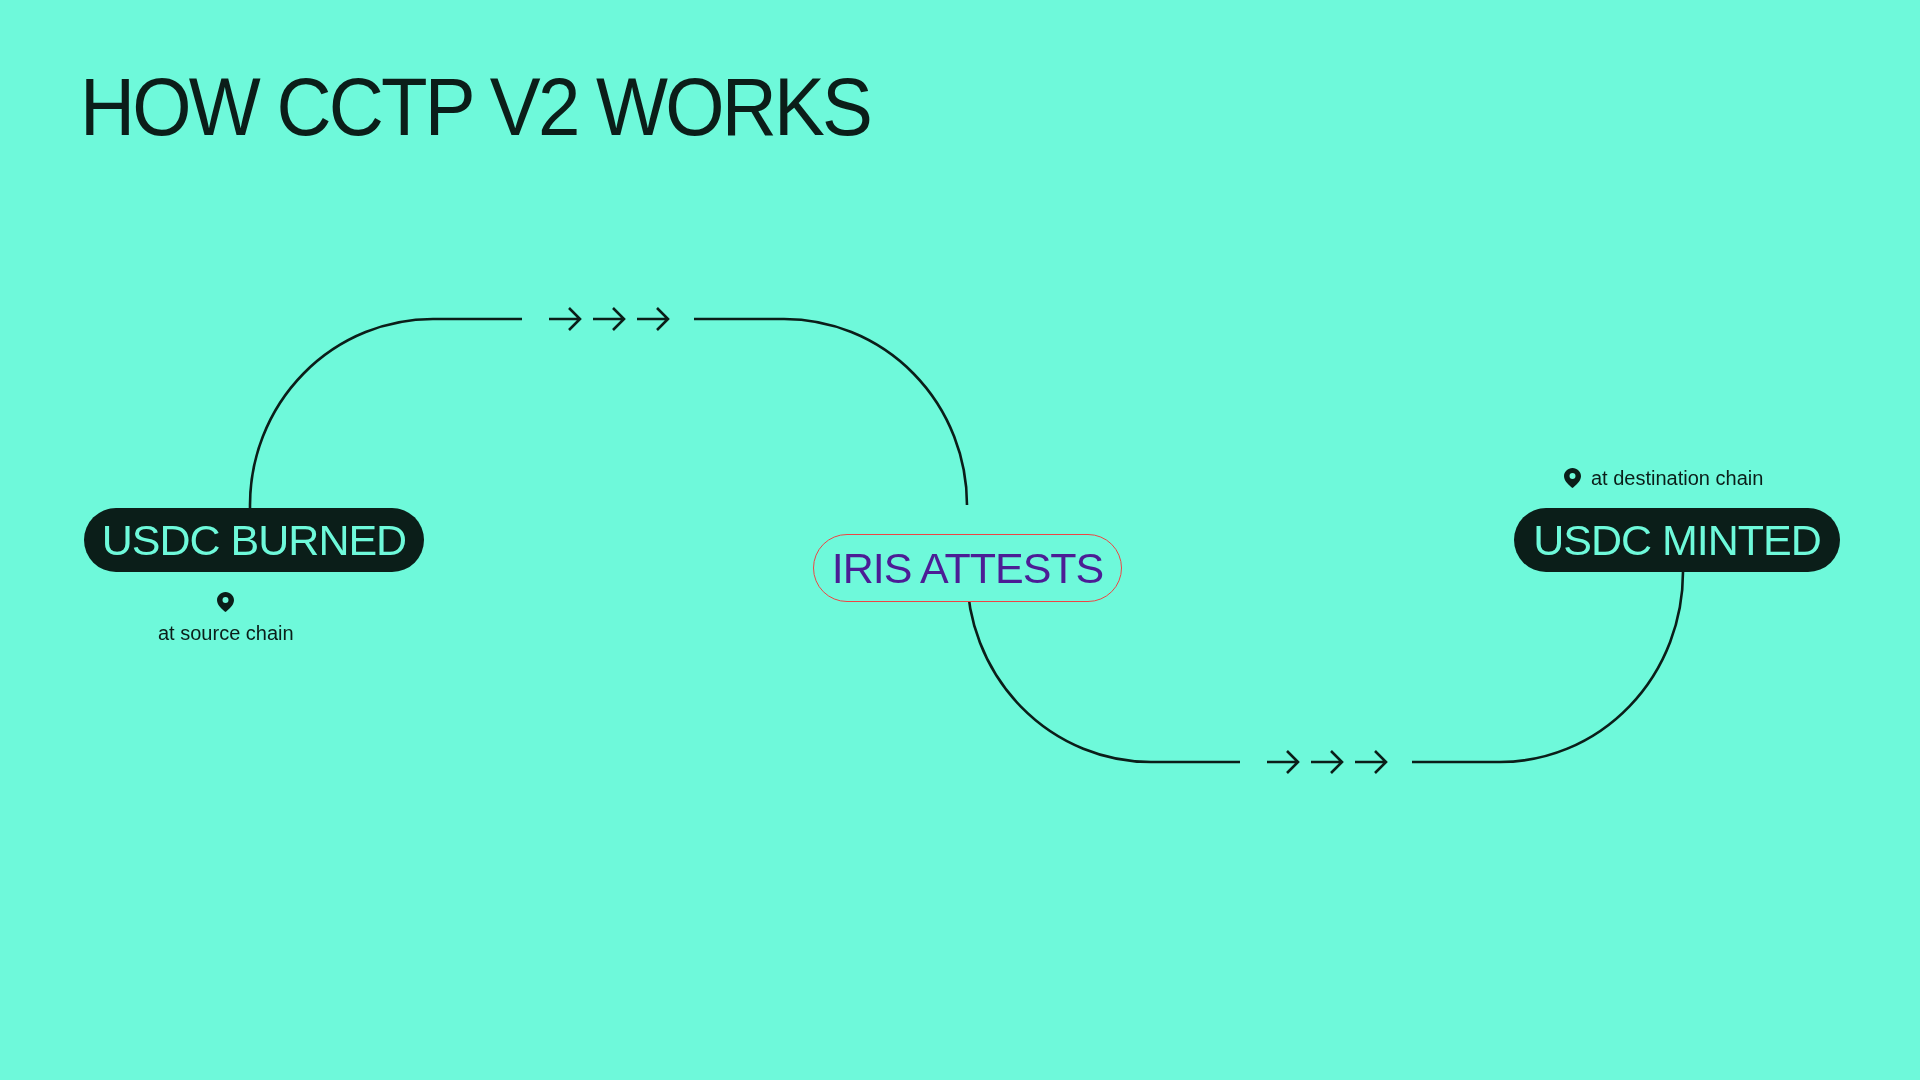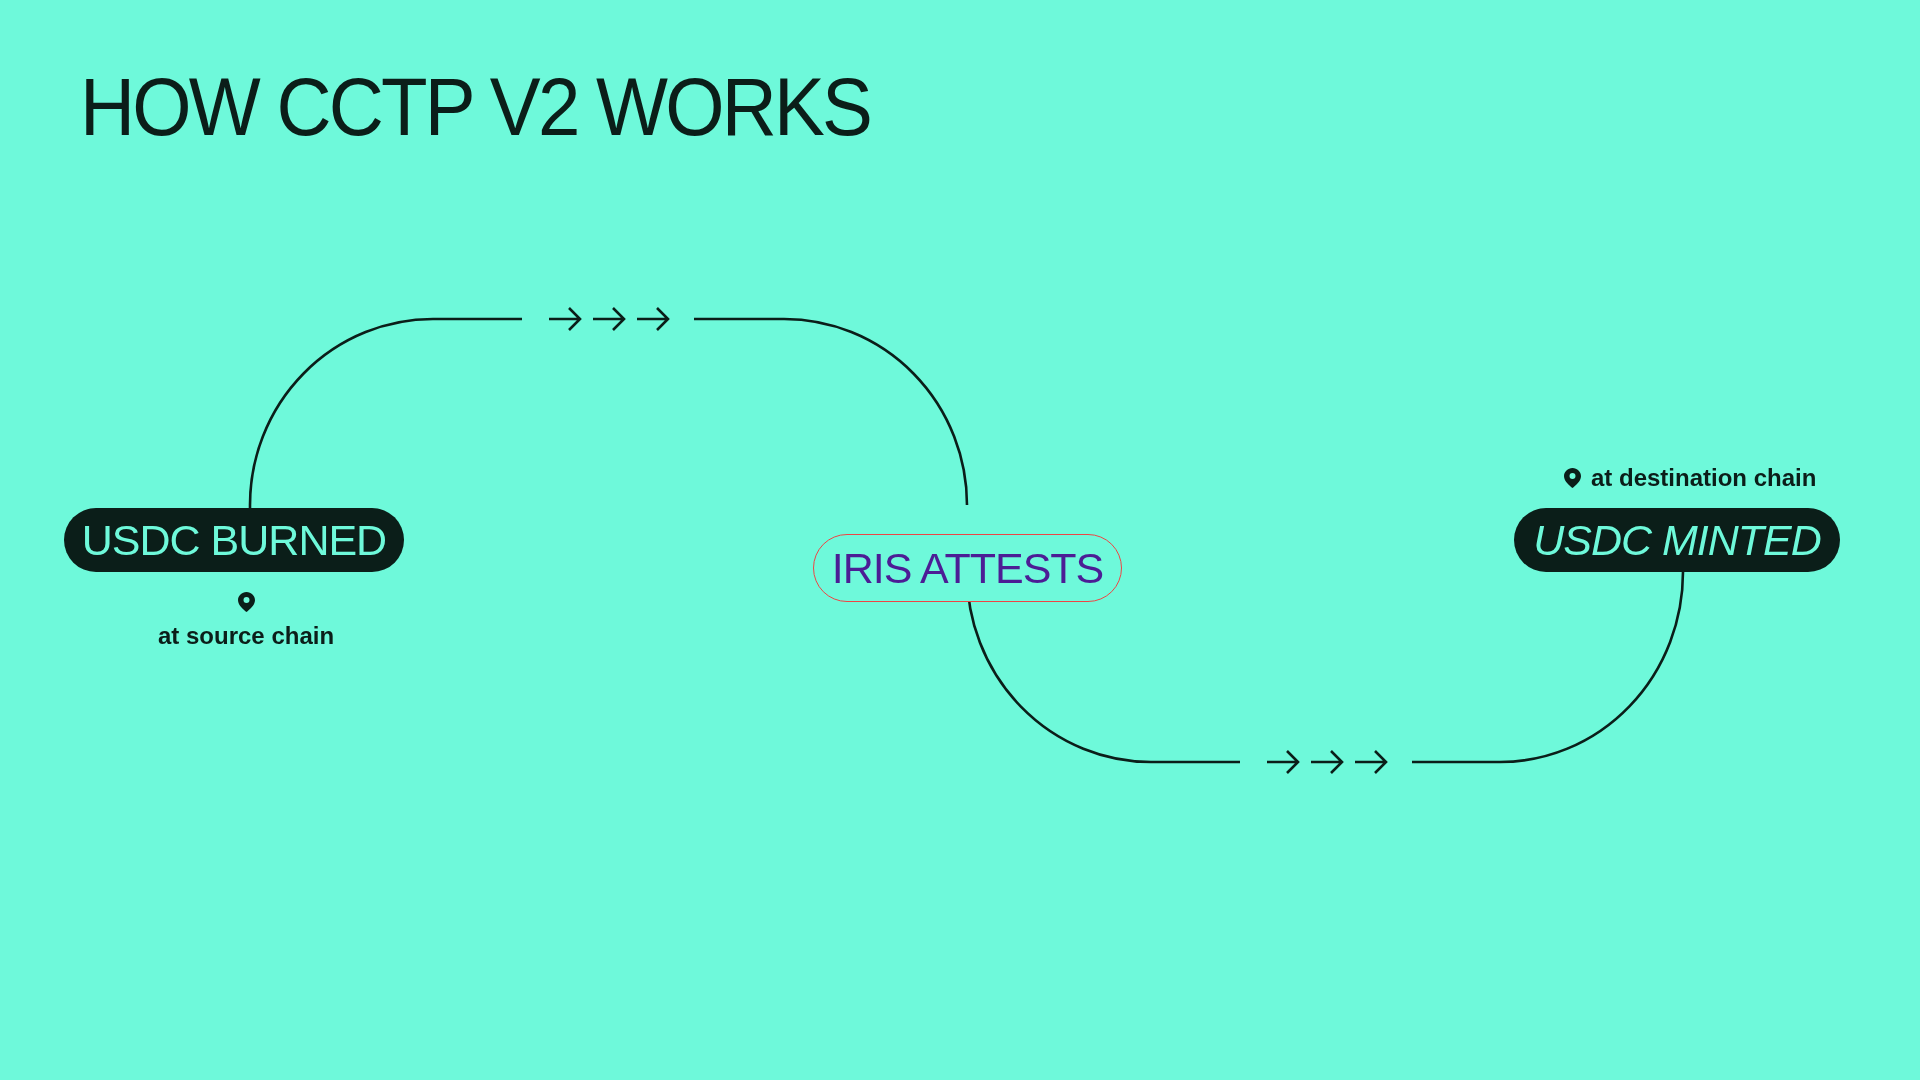--- a/index.html
+++ b/index.html
@@ -19,21 +19,21 @@
     svg.flow { position: absolute; left: 0; top: 0; }
     .pill {
       position: absolute; height: 64px; box-sizing: border-box;
       border-radius: 32px; display: flex; align-items: center; justify-content: center;
       font-size: 43px; letter-spacing: -1px; white-space: nowrap;
     }
     .pill.dark { background: #0B1E19; color: #6EF9DA; }
     .pill.outline { background: #6EF9DA; color: #4c1d95; border: 1px solid #ef4444; margin-top: 29px; }
     .loc {
       position: absolute; display: flex; align-items: center; gap: 10px;
-      font-size: 24px; white-space: nowrap; height: 26px; font-weight: bold;
+      font-size: 20px; white-space: nowrap; height: 26px;
     }
     .loc svg { width: 17px; height: 20px; flex: none; }
   </style>
 </head>
 <body>
 
 <div class="title">HOW CCTP V2 WORKS</div>
 
 <svg class="flow" width="1920" height="1080" viewBox="0 0 1920 1080">
   <g fill="none" stroke="#0B1E19" stroke-width="2.6" stroke-linecap="butt">
@@ -53,21 +53,21 @@
       <path d="M1412 762 L1500 762 A183 190 0 0 0 1683 572"></path>
       <g>
         <path d="M1267 762 L1298 762 M1287 751 L1298 762 L1287 773"></path>
         <path d="M1311 762 L1342 762 M1331 751 L1342 762 L1331 773"></path>
         <path d="M1355 762 L1386 762 M1375 751 L1386 762 L1375 773"></path>
       </g>
     </g>
   </g>
 </svg>
 
-<div class="pill dark" style="left:64px; top:508px; width:340px;">
+<div class="pill dark" style="left:84px; top:508px; width:340px;">
   <span>USDC BURNED</span>
 </div>
 
 <div class="loc" style="left:158px; top:592px;flex-direction:column;">
   <svg viewBox="0 0 17 20">
     <path d="M8.5 0 C3.8 0 0 3.7 0 8.3 C0 13.3 6 18.2 8.5 20 C11 18.2 17 13.3 17 8.3 C17 3.7 13.2 0 8.5 0 Z M8.5 11 A3 3 0 1 1 8.5 5 A3 3 0 1 1 8.5 11 Z" fill="#0B1E19" fill-rule="evenodd"></path>
   </svg>
   <span>at source chain</span>
 </div>
 
@@ -75,15 +75,15 @@
   <span>IRIS ATTESTS</span>
 </div>
 
 <div class="loc" style="left:1564px; top:465px;">
   <svg viewBox="0 0 17 20">
     <path d="M8.5 0 C3.8 0 0 3.7 0 8.3 C0 13.3 6 18.2 8.5 20 C11 18.2 17 13.3 17 8.3 C17 3.7 13.2 0 8.5 0 Z M8.5 11 A3 3 0 1 1 8.5 5 A3 3 0 1 1 8.5 11 Z" fill="#0B1E19" fill-rule="evenodd"></path>
   </svg>
   <span>at destination chain</span>
 </div>
 
-<div class="pill dark" style="left:1514px; top:508px; width:326px;font-style:italic;">
+<div class="pill dark" style="left:1514px; top:508px; width:326px;">
   <span>USDC MINTED</span>
 </div>
 
 </body></html>

